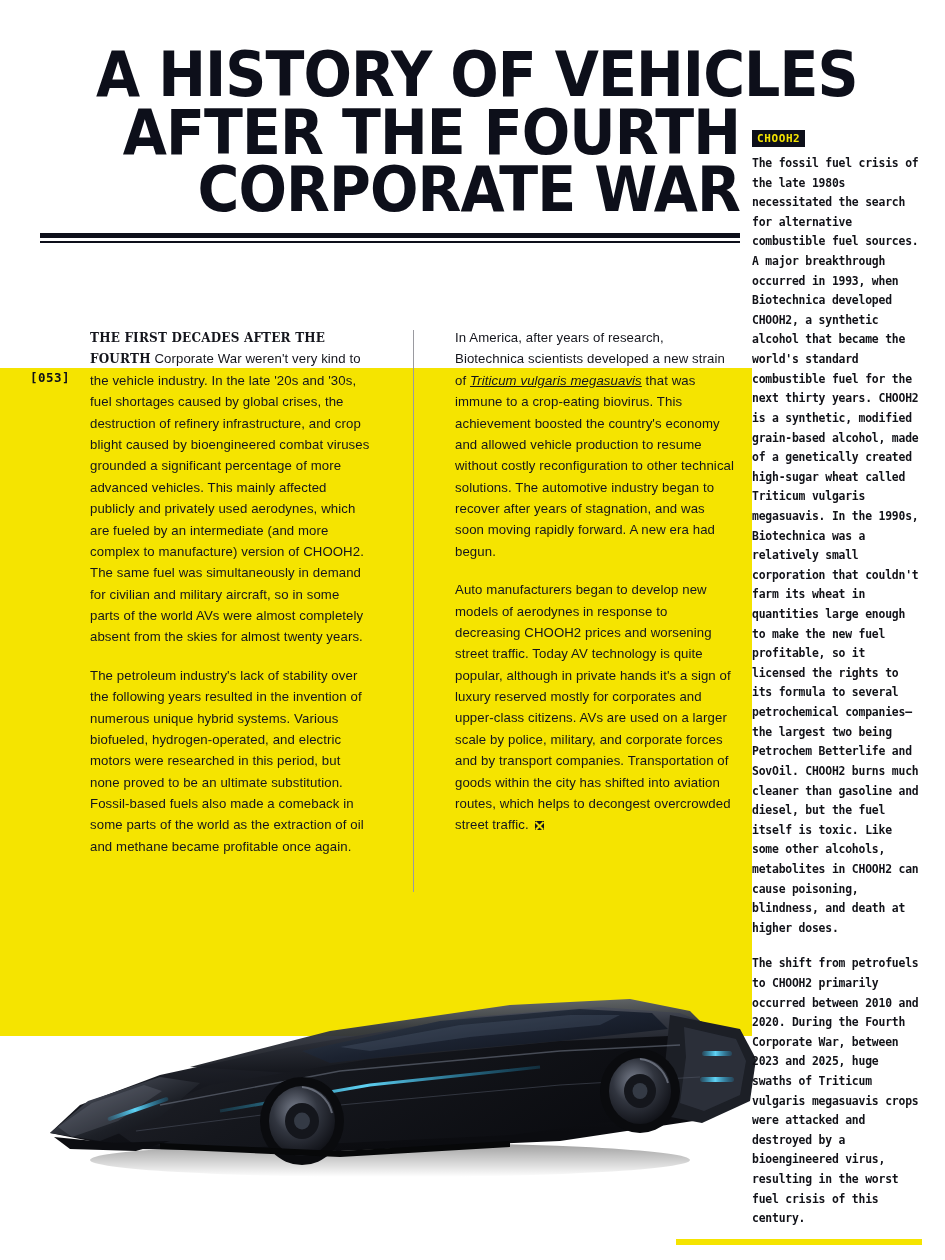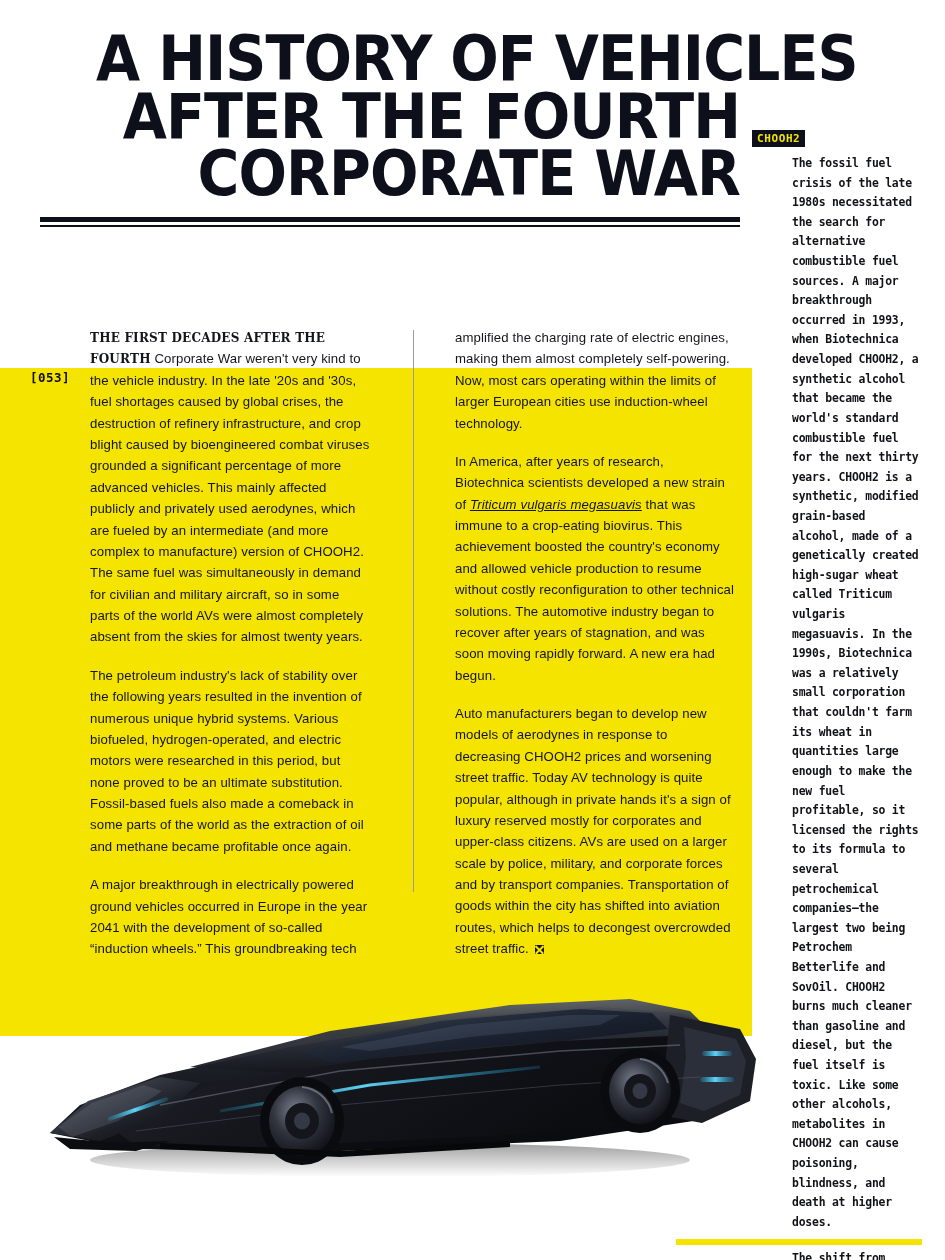--- a/index.html
+++ b/index.html
@@ -22,21 +22,21 @@
     width: 752px;
     height: 668px;
     background: #f5e400;
     z-index: 0;
   }
 
   
   .title-wrap {
     position: absolute;
     left: 40px;
-    top: 30px;
+    top: 46px;
     width: 700px;
     z-index: 3;
   }
   .title-line {
     font-family: "DejaVu Sans", sans-serif;
     font-weight: 700;
     color: #0d0f1a;
     text-align: right;
     letter-spacing: -1px;
     line-height: 0.93;
@@ -146,21 +146,20 @@
     margin-bottom: 7px;
   }
   .sidebar p {
     font-family: "DejaVu Sans Mono", monospace;
     font-size: 11.4px;
     line-height: 1.72;
     letter-spacing: -0.2px;
     font-weight: 700;
     color: #111218;
     margin: 0 0 16px 0;
-    padding-left: 40px;
   }
 
   
   .bottom-rule {
     position: absolute;
     left: 676px;
     top: 1239px;
     width: 246px;
     height: 6px;
     background: #f5e400;
@@ -190,25 +189,23 @@
   <div class="title-rule-thin"></div>
 </div>
 
 <div class="page-num">[053]</div>
 
 <div class="col-divider"></div>
 
 <div class="col col-1">
   <p><span class="lead">THE FIRST DECADES AFTER THE FOURTH</span><span> Corporate War weren't very kind to the vehicle industry. In the late '20s and '30s, fuel shortages caused by global crises, the destruction of refinery infrastructure, and crop blight caused by bioengineered combat viruses grounded a significant percentage of more advanced vehicles. This mainly affected publicly and privately used aerodynes, which are fueled by an intermediate (and more complex to manufacture) version of CHOOH2. The same fuel was simultaneously in demand for civilian and military aircraft, so in some parts of the world AVs were almost completely absent from the skies for almost twenty years.</span></p>
   <p>The petroleum industry's lack of stability over the following years resulted in the invention of numerous unique hybrid systems. Various biofueled, hydrogen-operated, and electric motors were researched in this period, but none proved to be an ultimate substitution. Fossil-based fuels also made a comeback in some parts of the world as the extraction of oil and methane became profitable once again.</p>
-  <p>A major breakthrough in electrically powered ground vehicles occurred in Europe in the year 2041 with the development of so-called “induction wheels.” This groundbreaking tech</p>
 </div>
 
 <div class="col col-2">
-  <p>amplified the charging rate of electric engines, making them almost completely self-powering. Now, most cars operating within the limits of larger European cities use induction-wheel technology.</p>
   <p><span>In America, after years of research, Biotechnica scientists developed a new strain of </span><em>Triticum vulgaris megasuavis</em><span> that was immune to a crop-eating biovirus. This achievement boosted the country's economy and allowed vehicle production to resume without costly reconfiguration to other technical solutions. The automotive industry began to recover after years of stagnation, and was soon moving rapidly forward. A new era had begun.</span></p>
   <p><span>Auto manufacturers began to develop new models of aerodynes in response to decreasing CHOOH2 prices and worsening street traffic. Today AV technology is quite popular, although in private hands it's a sign of luxury reserved mostly for corporates and upper-class citizens. AVs are used on a larger scale by police, military, and corporate forces and by transport companies. Transportation of goods within the city has shifted into aviation routes, which helps to decongest overcrowded street traffic.</span> <span class="endmark"></span></p>
 </div>
 
 <div class="sidebar">
   <div class="sidebar-tag">CHOOH2</div>
   <p>The fossil fuel crisis of the late 1980s necessitated the search for alternative combustible fuel sources. A major breakthrough occurred in 1993, when Biotechnica developed CHOOH2, a synthetic alcohol that became the world's standard combustible fuel for the next thirty years. CHOOH2 is a synthetic, modified grain-based alcohol, made of a genetically created high-sugar wheat called Triticum vulgaris megasuavis. In the 1990s, Biotechnica was a relatively small corporation that couldn't farm its wheat in quantities large enough to make the new fuel profitable, so it licensed the rights to its formula to several petrochemical companies—the largest two being Petrochem Betterlife and SovOil. CHOOH2 burns much cleaner than gasoline and diesel, but the fuel itself is toxic. Like some other alcohols, metabolites in CHOOH2 can cause poisoning, blindness, and death at higher doses.</p>
   <p>The shift from petrofuels to CHOOH2 primarily occurred between 2010 and 2020. During the Fourth Corporate War, between 2023 and 2025, huge swaths of Triticum vulgaris megasuavis crops were attacked and destroyed by a bioengineered virus, resulting in the worst fuel crisis of this century.</p>
 </div>
 

